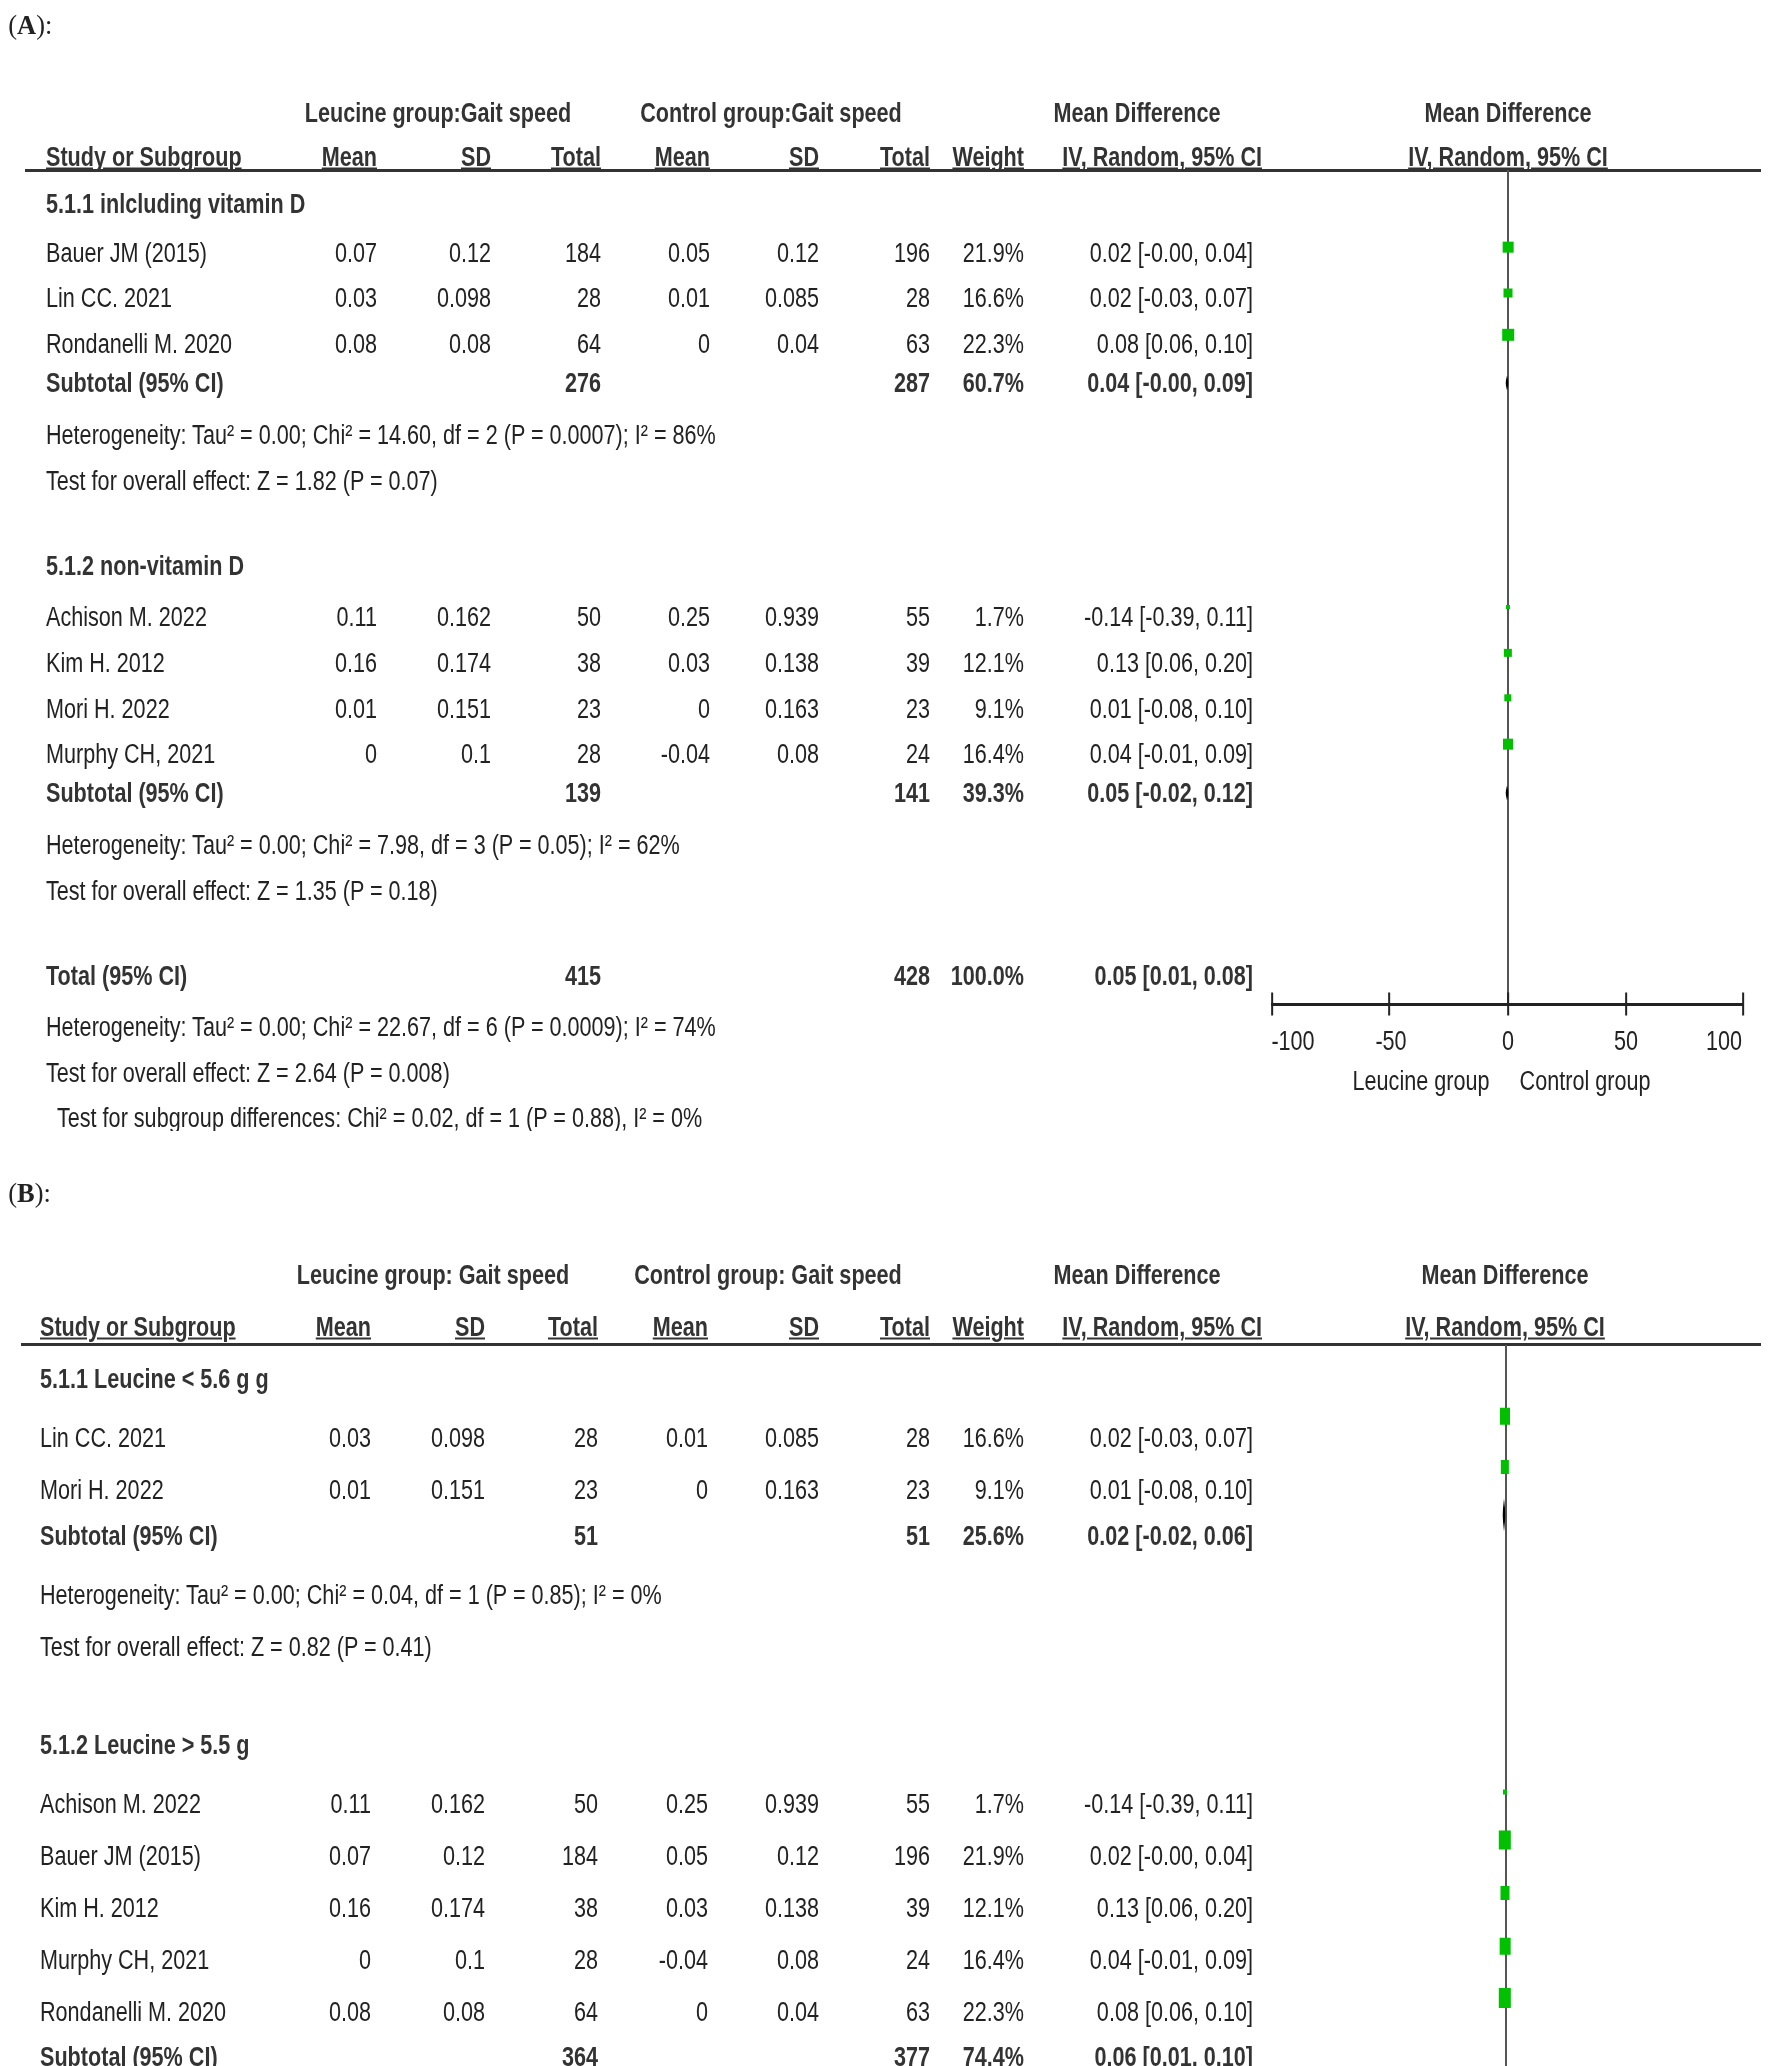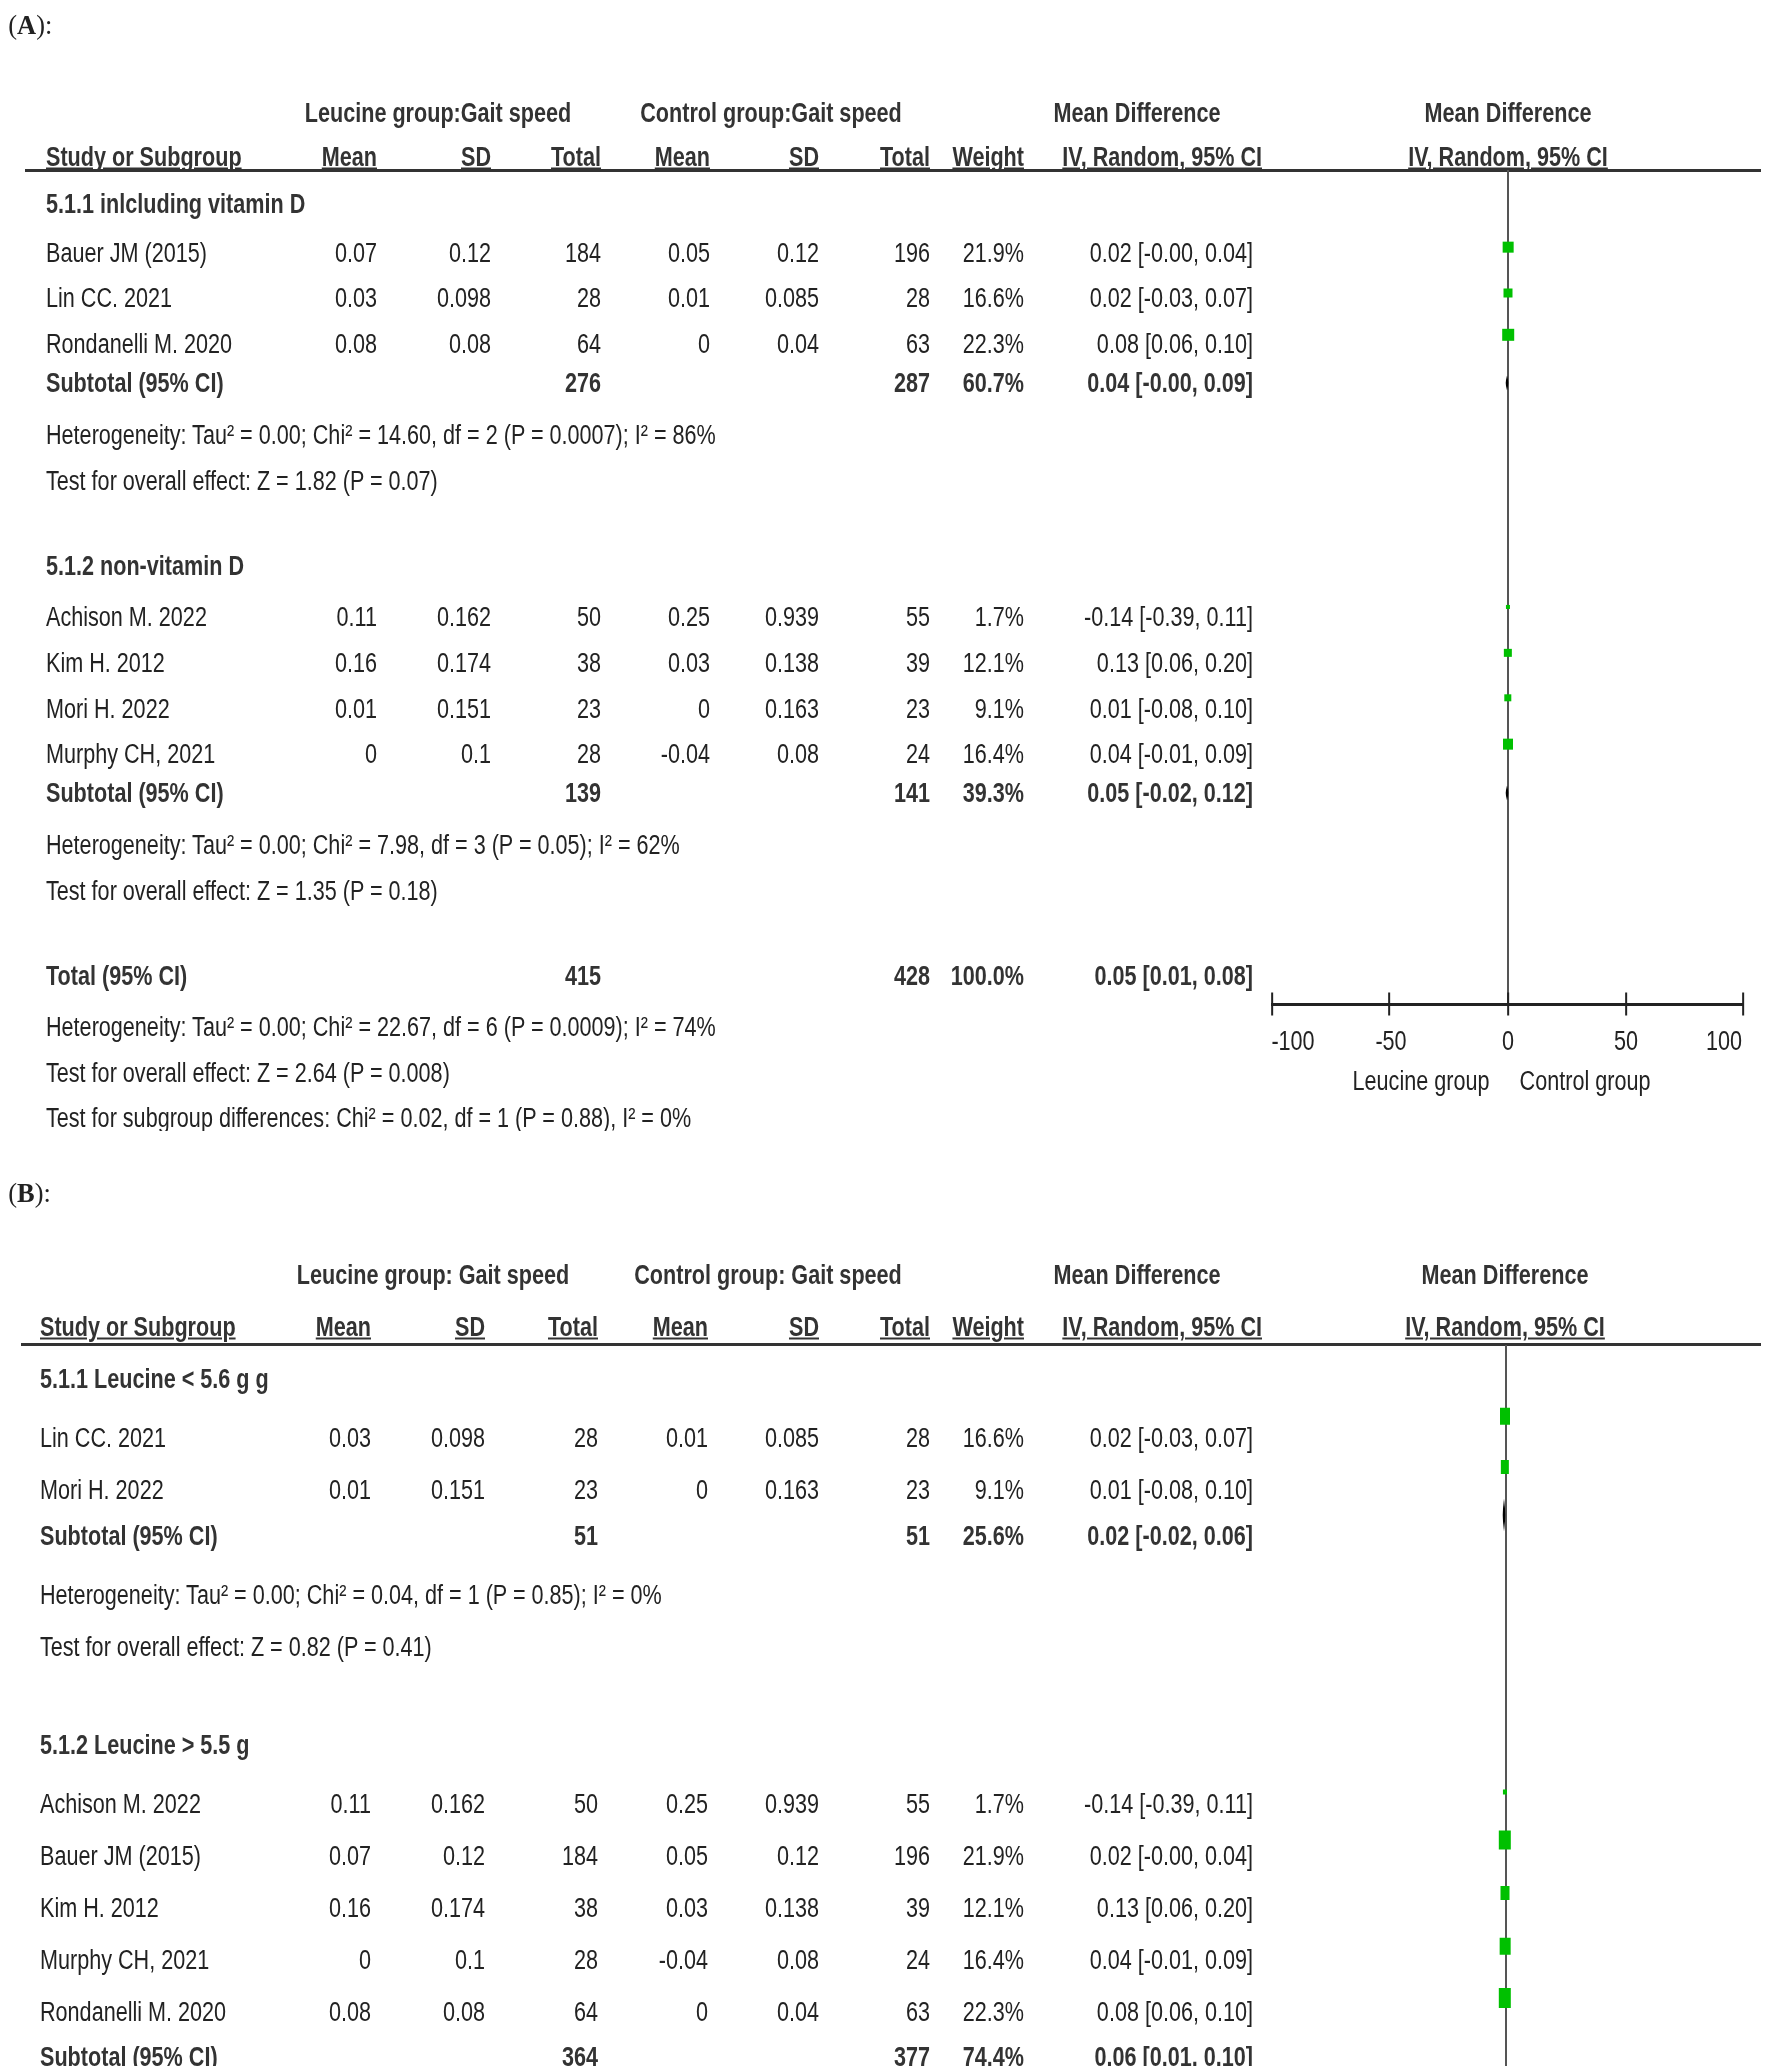--- a/index.html
+++ b/index.html
@@ -10,21 +10,21 @@
   .b{font-weight:bold;color:#333;}
   .u{text-decoration:underline;}
   .panel-label{position:absolute;font-family:"Liberation Serif",serif;font-weight:bold;font-size:26.4px;transform:translate(0,-50%);}
   .panel-label .p{font-weight:normal;}
   .rule{position:absolute;height:2.9px;background:#333;}
   .zero{position:absolute;width:1.7px;background:#555;}
   .axis{position:absolute;height:2.9px;background:#222;}
   .tick{position:absolute;width:1.7px;height:23px;background:#222;transform:translate(-50%,-50%);}
   .sq{position:absolute;background:#00c000;transform:translate(-50%,-50%);}
   .dia{position:absolute;background:#000;transform:translate(-50%,-50%);clip-path:polygon(50% 0,100% 50%,50% 100%,0 50%);}
-  .clip{position:absolute;left:0;width:1456px;overflow:hidden;}
+  .clip{position:absolute;left:11px;width:1456px;overflow:hidden;}
 </style>
 </head>
 <body>
 
 <div>
   <div class="panel-label" style="left:8.3px;top:25px;"><span class="p">(</span><span>A</span><span class="p">):</span></div>
 
   <span class="c b" style="left:438px;top:113px;">Leucine group:Gait speed</span>
   <span class="c b" style="left:771px;top:113px;">Control group:Gait speed</span>
   <span class="c b" style="left:1137px;top:113px;">Mean Difference</span>

